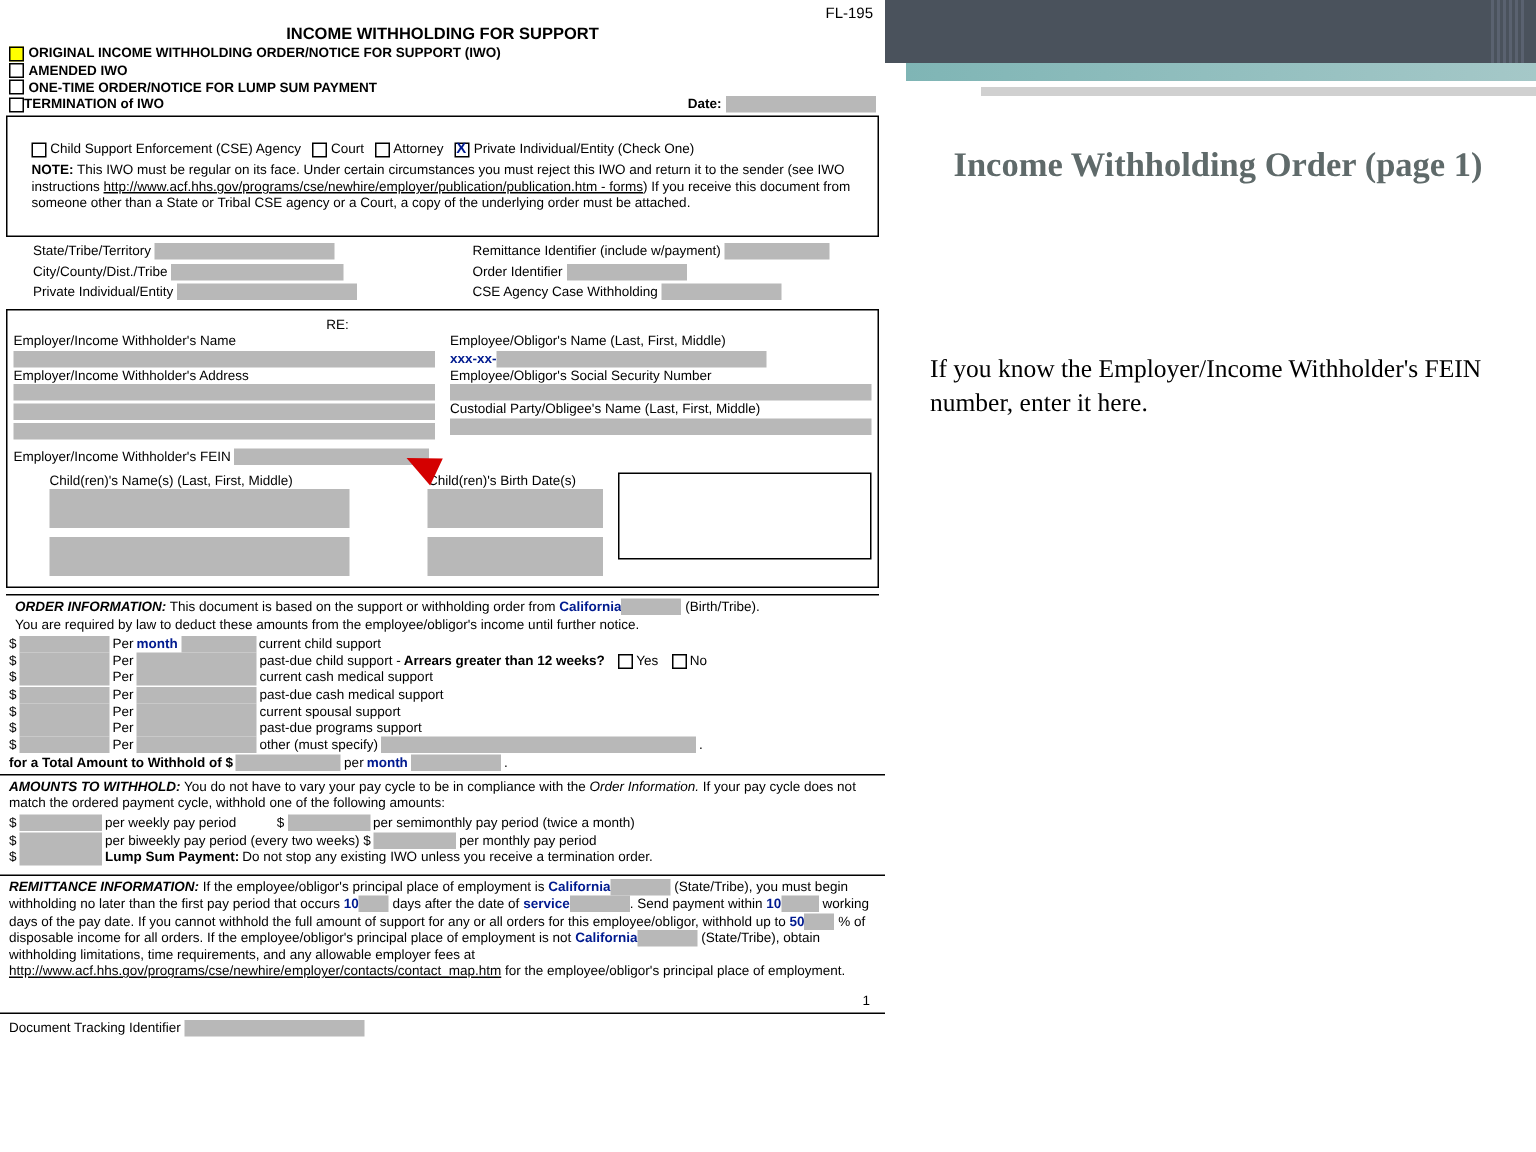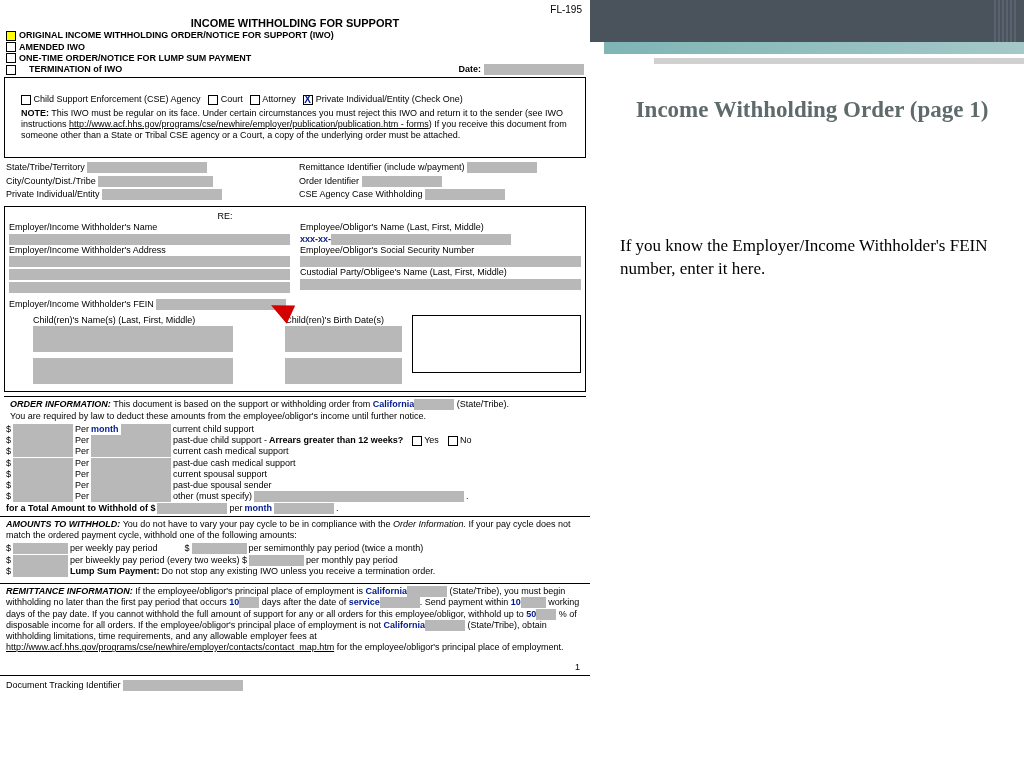--- a/index.html
+++ b/index.html
@@ -19,21 +19,21 @@
     .cb.checked::after { content: "X"; position: absolute; top: -2px; left: 0; font-size: 10px; font-weight: bold; color: #001a8f; }
     .bold { font-weight: bold; }
     .ital { font-style: italic; }
     .gray { display: inline-block; background: #b8b8b8; height: 11px; vertical-align: middle; }
     .box { border: 1px solid #000; margin: 2px 4px; padding: 16px; }
     .row { display: flex; gap: 10px; }
     .col { flex: 1; }
     .underline { text-decoration: underline; }
     .blue { color: #001a8f; font-weight: bold; }
     .half { display: flex; gap: 8px; padding: 2px 6px; }
-    .half > div { flex: 1; }
+    .half > div { flex: 1; margin-left: 16px; }
     .darkbox { border: 1.5px solid #000; margin: 2px 4px; padding: 4px; position: relative; }
     .arrow { position: absolute; width: 0; height: 0; border-top: 10px solid transparent; border-bottom: 10px solid transparent; border-right: 22px solid #d40000; transform: rotate(25deg); }
     .fieldline { margin-bottom: 2px; }
     .bigbox { display: inline-block; background: #b8b8b8; height: 26px; width: 100%; }
     .orderline { display: flex; align-items: center; gap: 2px; padding: 0 6px; font-size: 9px; }
     .orderline .gray { flex-shrink: 0; }
 
     .side { position: absolute; top: 96px; left: 620px; right: 20px; }
     .side-title { color: #5f6a6a; font-size: 23px; font-weight: bold; text-align: center; line-height: 1.25; font-family: Georgia, serif; }
     .side-body { margin-top: 110px; font-size: 17px; font-family: Georgia, serif; line-height: 1.35; }
@@ -56,21 +56,21 @@
     </div>
   <div class="cbrow">
       <span class="cb"></span>
       <span class="bold">AMENDED IWO</span>
     </div>
   <div class="cbrow">
       <span class="cb"></span>
       <span class="bold">ONE-TIME ORDER/NOTICE FOR LUMP SUM PAYMENT</span>
     </div>
   <div style="display:flex;justify-content:space-between;padding:0 6px;">
-    <div style="display:flex;gap:13px;align-items:center;">
+    <div style="display:flex;gap:0;align-items:center;">
         <span class="cb"></span>
         <span class="bold">TERMINATION of IWO</span>
       </div>
     <div style="display:flex;gap:3px;align-items:center;">
         <span class="bold">Date:</span>
         <span class="gray" style="width:100px;"></span>
       </div>
   </div>
 
   <div class="box">
@@ -125,29 +125,29 @@
       <div style="flex:0.7;padding-left:42px;">
         <div>Child(ren)'s Birth Date(s)</div>
         <div class="bigbox"></div>
         <div class="bigbox" style="margin-top:3px;"></div>
       </div>
       <div style="flex:1;border:1px solid #000;height:58px;"></div>
     </div>
   </div>
 
   <div class="sect" style="border-top:1px solid #000;margin:4px 4px 0;">
-    <span class="bold ital">ORDER INFORMATION:</span><span> This document is based on the support or withholding order from  </span><span class="blue">California</span><span class="gray" style="width:40px;"></span> <span>(State/Tribe).</span>
+    <span class="bold ital">ORDER INFORMATION:</span><span> This document is based on the support or withholding order from  </span><span class="blue">California</span><span class="gray" style="width:40px;"></span> <span>(Birth/Tribe).</span>
     <div>You are required by law to deduct these amounts from the employee/obligor's income until further notice.</div>
   </div>
   <div class="orderline">$<span class="gray" style="width:60px;"></span> <span>Per</span> <span class="blue">month</span><span class="gray" style="width:50px;"></span> <span>current child support</span></div>
   <div class="orderline">$<span class="gray" style="width:60px;"></span> <span>Per</span> <span class="gray" style="width:80px;"></span> <span>past-due child support -   </span><span class="bold">Arrears greater than 12 weeks?</span>&nbsp;&nbsp;<span class="cb"></span> <span>Yes</span>&nbsp;&nbsp;<span class="cb"></span> <span>No</span></div>
   <div class="orderline">$<span class="gray" style="width:60px;"></span> <span>Per</span> <span class="gray" style="width:80px;"></span> <span>current cash medical support</span></div>
   <div class="orderline">$<span class="gray" style="width:60px;"></span> <span>Per</span> <span class="gray" style="width:80px;"></span> <span>past-due cash medical support</span></div>
   <div class="orderline">$<span class="gray" style="width:60px;"></span> <span>Per</span> <span class="gray" style="width:80px;"></span> <span>current spousal support</span></div>
-  <div class="orderline">$<span class="gray" style="width:60px;"></span> <span>Per</span> <span class="gray" style="width:80px;"></span> <span>past-due spousal sender</span></div>
+  <div class="orderline">$<span class="gray" style="width:60px;"></span> <span>Per</span> <span class="gray" style="width:80px;"></span> <span>past-due programs support</span></div>
   <div class="orderline">$<span class="gray" style="width:60px;"></span> <span>Per</span> <span class="gray" style="width:80px;"></span> <span>other (must specify)</span> <span class="gray" style="width:210px;"></span>.</div>
   <div class="orderline"><span class="bold">for a  Total Amount to Withhold of $</span> <span class="gray" style="width:70px;"></span> <span>per</span> <span class="blue">month</span><span class="gray" style="width:60px;"></span>.</div>
 
   <div class="sect" style="border-top:1px solid #000;margin-top:2px;">
     <span class="bold ital">AMOUNTS TO WITHHOLD:</span><span> You do not have to vary your pay cycle to be in compliance with the </span><span class="ital">Order Information.</span><span> If your pay cycle does not match the ordered payment cycle, withhold one of the following amounts:</span>
   </div>
   <div class="orderline">$<span class="gray" style="width:55px;"></span> <span>per weekly pay period</span> &nbsp;&nbsp;&nbsp;&nbsp;&nbsp;&nbsp;&nbsp;&nbsp;&nbsp;&nbsp;$<span class="gray" style="width:55px;"></span> <span>per semimonthly pay period (twice a month)</span></div>
   <div class="orderline">$<span class="gray" style="width:55px;"></span> <span>per biweekly pay period (every two weeks) $</span><span class="gray" style="width:55px;"></span> <span>per monthly pay period</span></div>
   <div class="orderline">$<span class="gray" style="width:55px;"></span> <span class="bold">Lump Sum Payment:</span><span> Do not stop any existing IWO unless you receive a termination order.</span></div>
 

